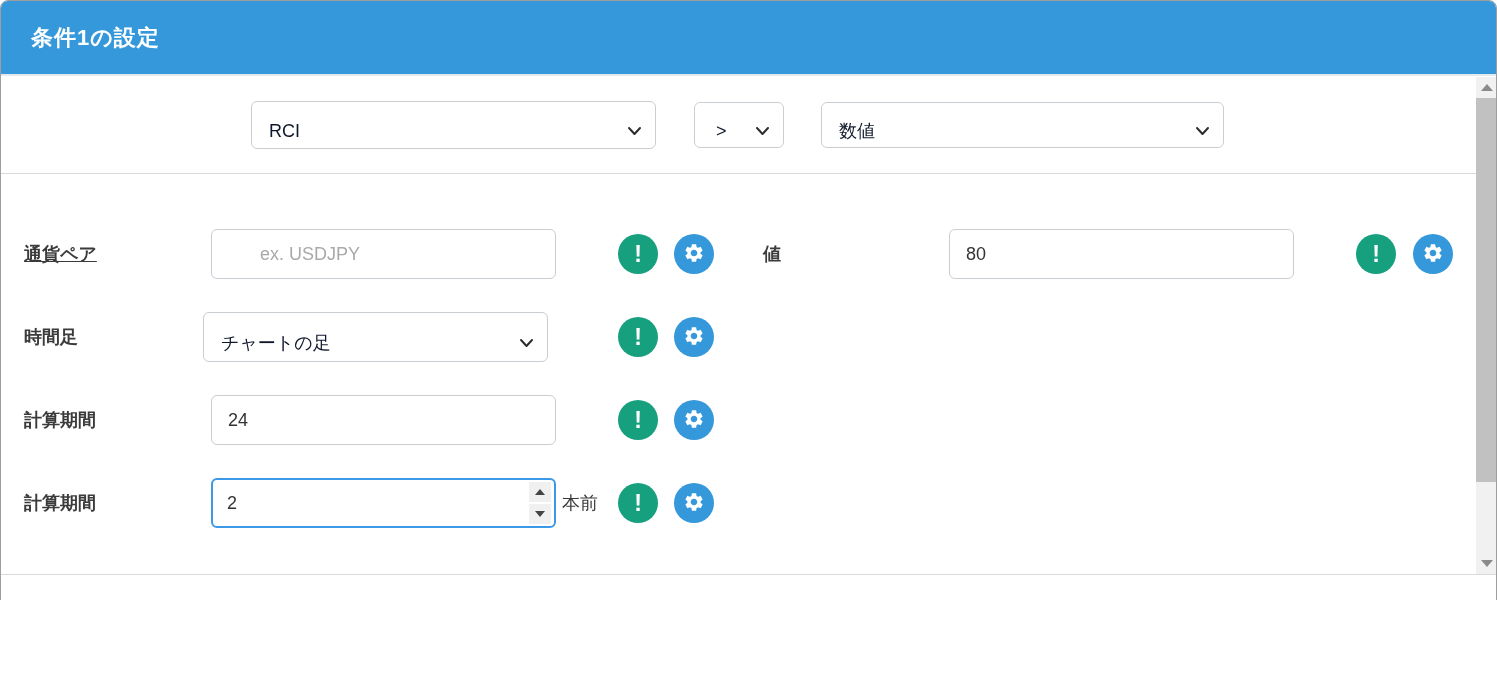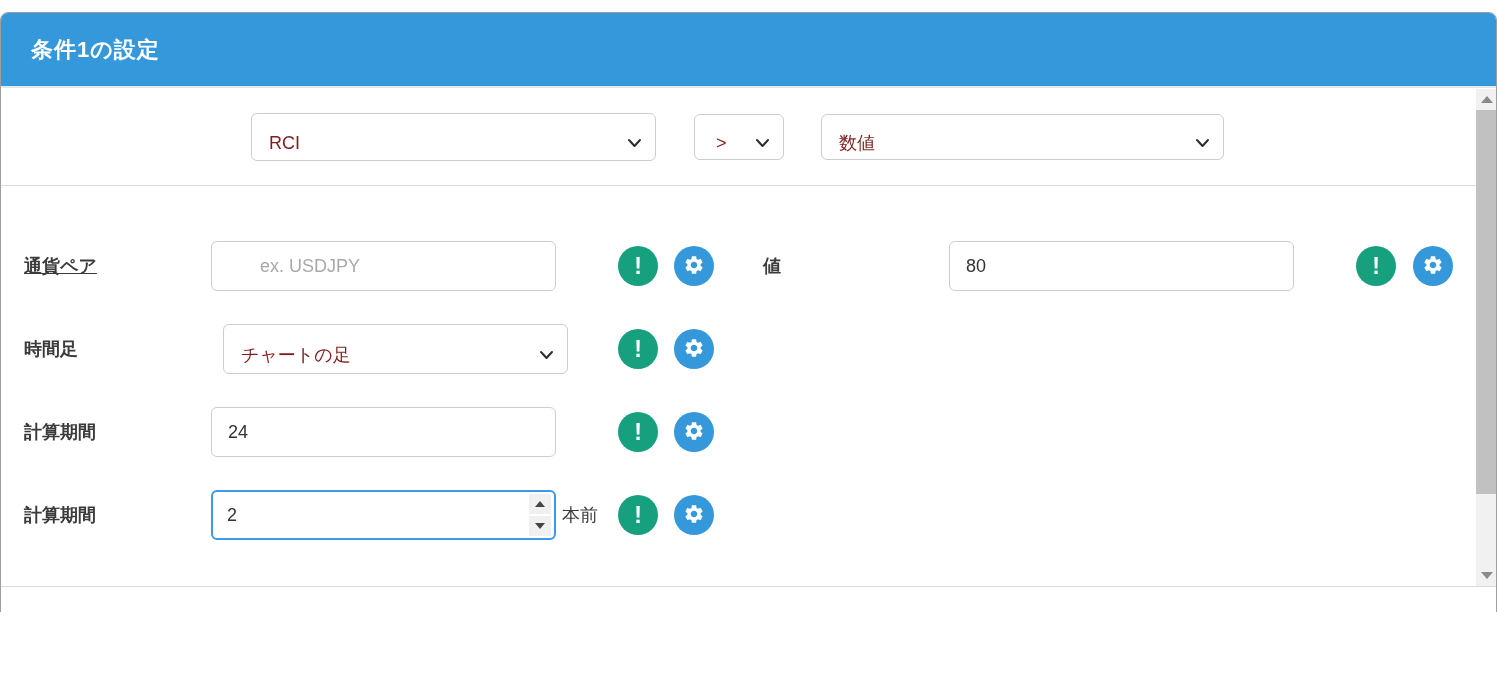--- a/index.html
+++ b/index.html
@@ -1,17 +1,17 @@
 <!DOCTYPE html>
 <html><head>
 <meta charset="utf-8">
 <style>
   * { margin: 0; padding: 0; box-sizing: border-box; }
   html, body { width: 1497px; height: 696px; background: #fff; font-family: "Liberation Sans", "DejaVu Sans", sans-serif; }
-  #stage { position: relative; width: 1497px; height: 600px; overflow: hidden; margin-top: 12px; }
+  #stage { position: relative; width: 1497px; height: 600px; overflow: hidden; }
 
   
   #bg-strip { position: absolute; left: 0; right: 0; bottom: 0; height: 12px; display: flex; z-index: 0; }
   #bg-strip .seg1 { width: 218px; background: #3e6363; }
   #bg-strip .seg2 { width: 48px;  background: #6d675b; }
   #bg-strip .seg3 { width: 64px;  background: #93908a; }
   #bg-strip .seg4 { width: 328px; background: #424242; }
   #bg-strip .seg5 { flex: 1;      background: #8c8c8c; }
 
   
@@ -23,21 +23,21 @@
   .dialog-title { position: absolute; left: 30px; top: 0; height: 73px; line-height: 73px;
                   color: #ffffff; font-size: 22px; font-weight: 700; letter-spacing: 1px; }
 
   .divider { position: absolute; left: 0; width: 1497px; height: 1px; background: #d9d9d9; }
   #divider-top { top: 172px; }
   #divider-bottom { top: 573px; }
 
   
   .fake-select { position: absolute; background: #fff; border: 1px solid #c9ced3; border-radius: 6px;
                  display: flex; align-items: center; padding: 12px 40px 0 17px;
-                 font-size: 18px; color: #7f1d1d; cursor: pointer; }
+                 font-size: 18px; color: #0f172a; cursor: pointer; }
   .fake-select .chev { position: absolute; right: 13px; top: 50%; margin-top: -5px; }
 
   
   .text-field { position: absolute; width: 345px; height: 50px; background: #fff;
                 border: 1px solid #c9ced3; border-radius: 6px; padding: 0 16px;
                 font-size: 18px; color: #333; outline: none; font-family: inherit; }
   .text-field::placeholder { color: #a9a9a9; opacity: 1; }
 
   .row-label { position: absolute; left: 23px; height: 50px; line-height: 50px;
                font-size: 18px; font-weight: 700; color: #3b3b3b; }
@@ -145,21 +145,21 @@
     </button>
     <button class="circle-btn blue" style="left:1412px; top:233px;">
       <span>
         <svg width="22" height="22" viewBox="0 0 24 24" fill="#ffffff">
             <path d="M19.14,12.94c0.04-0.3,0.06-0.61,0.06-0.94c0-0.32-0.02-0.64-0.07-0.94l2.03-1.58c0.18-0.14,0.23-0.41,0.12-0.61 l-1.92-3.32c-0.12-0.22-0.37-0.29-0.59-0.22l-2.39,0.96c-0.5-0.38-1.03-0.7-1.62-0.94L14.4,2.81c-0.04-0.24-0.24-0.41-0.48-0.41 h-3.84c-0.24,0-0.43,0.17-0.47,0.41L9.25,5.35C8.66,5.59,8.12,5.92,7.63,6.29L5.24,5.33c-0.22-0.08-0.47,0-0.59,0.22L2.74,8.87 C2.62,9.08,2.66,9.34,2.86,9.48l2.03,1.58C4.84,11.36,4.8,11.69,4.8,12s0.02,0.64,0.07,0.94l-2.03,1.58 c-0.18,0.14-0.23,0.41-0.12,0.61l1.92,3.32c0.12,0.22,0.37,0.29,0.59,0.22l2.39-0.96c0.5,0.38,1.03,0.7,1.62,0.94l0.36,2.54 c0.05,0.24,0.24,0.41,0.48,0.41h3.84c0.24,0,0.44-0.17,0.47-0.41l0.36-2.54c0.59-0.24,1.13-0.56,1.62-0.94l2.39,0.96 c0.22,0.08,0.47,0,0.59-0.22l1.92-3.32c0.12-0.22,0.07-0.47-0.12-0.61L19.14,12.94z M12,15.6c-1.98,0-3.6-1.62-3.6-3.6 s1.62-3.6,3.6-3.6s3.6,1.62,3.6,3.6S13.98,15.6,12,15.6z"></path>
           </svg>
       </span>
     </button>
 
     <div class="row-label" style="top:311px;">時間足</div>
-    <div class="fake-select" style="left:222px; top:311px; width:345px; height:50px;">
+    <div class="fake-select" style="left:202px; top:311px; width:345px; height:50px;">
       <span>チャートの足</span>
       <span class="chev">
         <svg width="15" height="10" viewBox="0 0 15 10">
             <path d="M2 2 L7.5 8 L13 2" fill="none" stroke="#2d2d2d" stroke-width="2" stroke-linecap="round" stroke-linejoin="round"></path>
           </svg>
       </span>
     </div>
     <button class="circle-btn green" style="left:617px; top:316px;">
       <span class="excl">!</span>
     </button>

